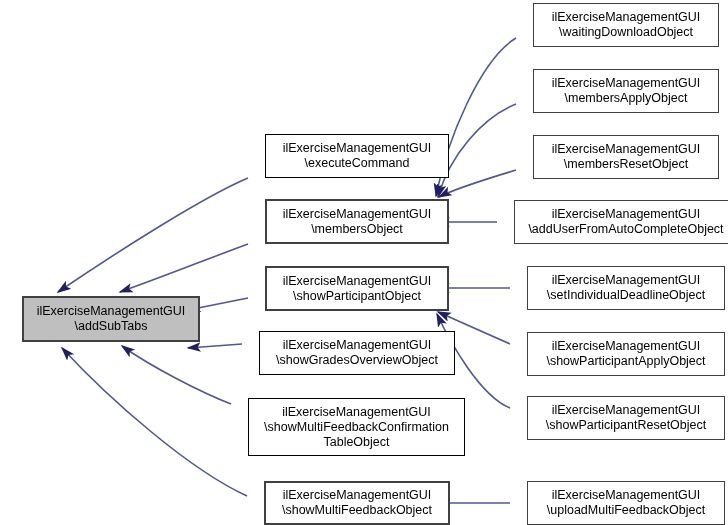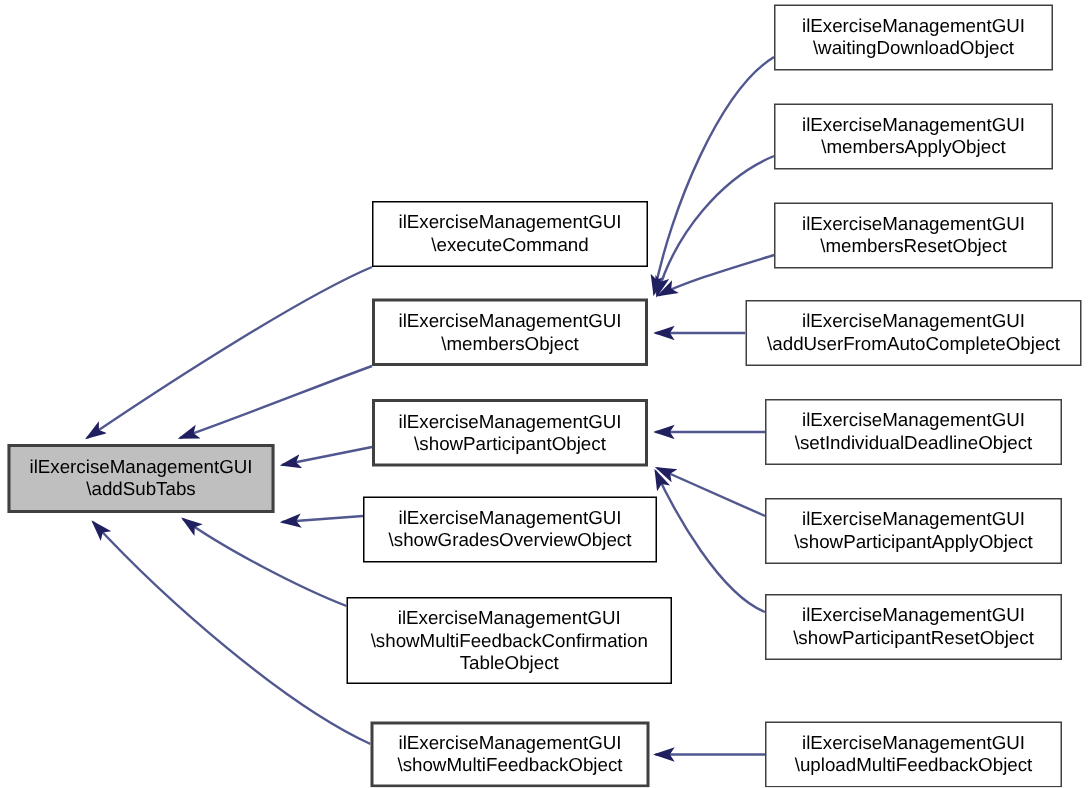--- a/index.html
+++ b/index.html
@@ -31,20 +31,21 @@
     justify-content: center;
     text-align: center;
     background: #ffffff;
     border: 1px solid #000000;
     color: #000000;
     font-size: 12.5px;
     line-height: 15px;
     letter-spacing: 0px;
     white-space: pre-line;
     z-index: 3;
+    margin-left: 17px;
   }
   .node.thick {
     border: 2px solid #404040;
   }
   .node.medium {
     border: 1.5px solid #404040;
   }
   .node.root {
     background: #bfbfbf;
     border: 2px solid #404040;

